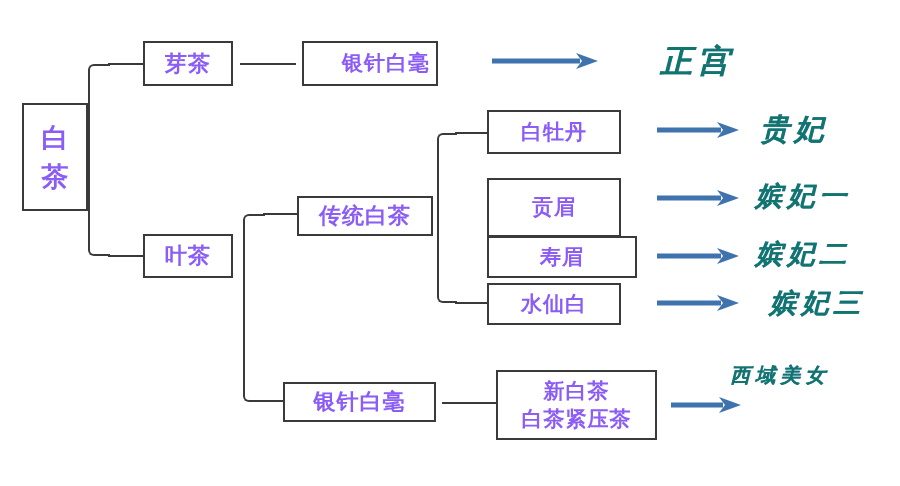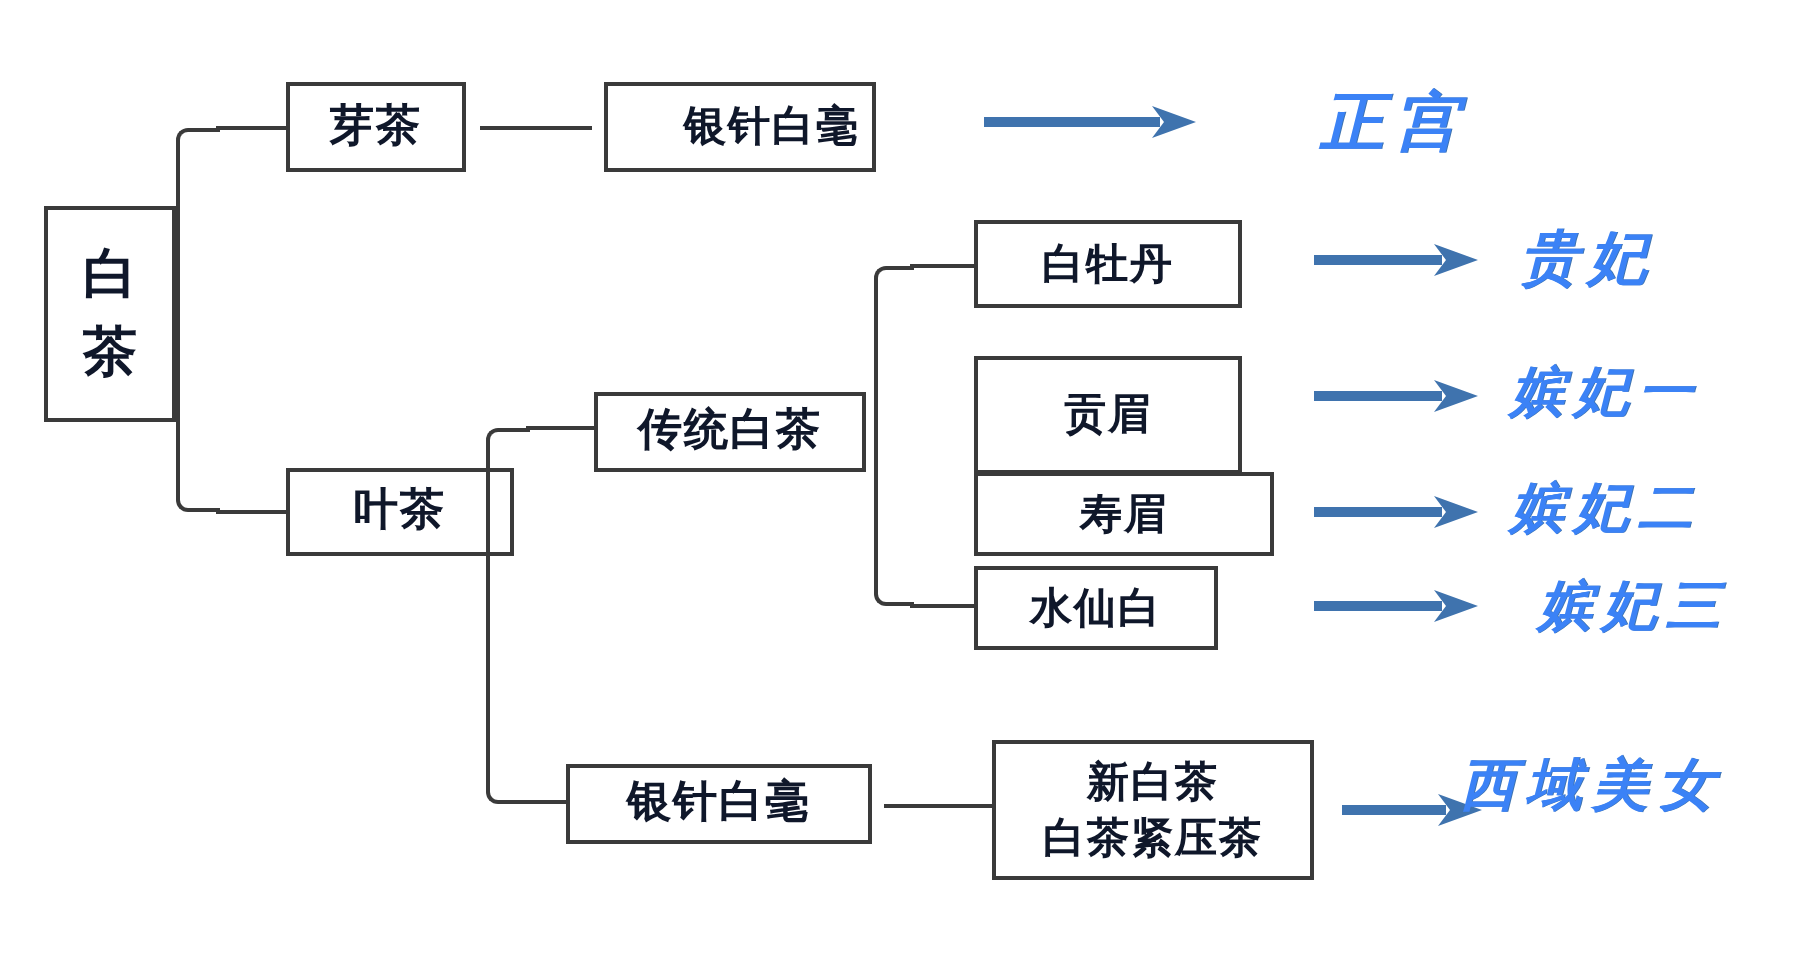--- a/index.html
+++ b/index.html
@@ -16,21 +16,21 @@
     overflow: hidden;
     font-family: "DejaVu Sans", "Liberation Sans", sans-serif;
   }
 
   
   .node {
     position: absolute;
     box-sizing: border-box;
     border: 2px solid #3a3a3a;
     background: #ffffff;
-    color: #0f172a;
+    color: #8b5cf6;
     font-family: "DejaVu Serif", "Liberation Serif", serif;
     font-weight: bold;
     display: flex;
     align-items: center;
     justify-content: center;
     text-align: center;
     line-height: 1.18;
     letter-spacing: 1px;
     white-space: pre-line;
   }
@@ -65,21 +65,21 @@
   
   .arrow {
     position: absolute;
     height: 18px;
     display: block;
   }
 
   
   .blabel {
     position: absolute;
-    color: #3b82f6;
+    color: #0f766e;
     font-family: "DejaVu Serif", "Liberation Serif", serif;
     font-weight: bold;
     font-style: italic;
     white-space: nowrap;
     letter-spacing: 5px;
     text-shadow: 0.5px 0 0 #3f73ae;
   }
 </style>
 </head>
 <body>
@@ -88,21 +88,21 @@
 
   <div class="node root" style="left:22px; top:103px; width:66px; height:108px;">白
 茶</div>
 
   <div class="bracket" style="left:88px; top:64px; width:22px; height:192px;"></div>
   <div class="hline" style="left:108px; top:63px; width:36px;"></div>
   <div class="hline" style="left:108px; top:255px; width:36px;"></div>
 
   <div class="node lvl1" style="left:143px; top:41px; width:90px; height:45px;">芽茶</div>
 
-  <div class="node lvl1" style="left:143px; top:234px; width:114px; height:44px;">叶茶</div>
+  <div class="node lvl1" style="left:143px; top:234px; width:90px; height:44px;">叶茶</div>
 
   <div class="hline" style="left:240px; top:63px; width:56px;"></div>
 
   <div class="bracket" style="left:243px; top:214px; width:22px; height:188px;"></div>
   <div class="hline" style="left:263px; top:213px; width:36px;"></div>
   <div class="hline" style="left:263px; top:400px; width:22px;"></div>
 
   <div class="node lvl2" style="left:297px; top:196px; width:136px; height:40px;">传统白茶</div>
 
   <div class="node lvl2" style="left:283px; top:382px; width:153px; height:40px;">银针白毫</div>
@@ -114,21 +114,21 @@
   <div class="hline" style="left:442px; top:402px; width:56px;"></div>
 
   <div class="node leaf" style="left:302px; top:41px; width:136px; height:45px;padding-left:32px;">银针白毫</div>
 
   <div class="node leaf" style="left:487px; top:110px; width:134px; height:44px;">白牡丹</div>
 
   <div class="node leaf" style="left:487px; top:178px; width:134px; height:59px;">贡眉</div>
 
   <div class="node leaf" style="left:487px; top:236px; width:150px; height:42px;">寿眉</div>
 
-  <div class="node leaf" style="left:487px; top:283px; width:122px; height:42px;">水仙白</div>
+  <div class="node leaf" style="left:487px; top:283px; width:134px; height:42px;">水仙白</div>
 
   <div class="node double" style="left:496px; top:370px; width:161px; height:70px;">新白茶
 白茶紧压茶</div>
 
   <svg class="arrow" style="left:492px; top:52px; width:110px;" viewBox="0 0 110 18">
     <path d="M0 9 L88 9" stroke="#3f73ae" stroke-width="5" fill="none"></path>
     <path d="M84 1 L106 9 L84 17 L90 9 Z" fill="#3f73ae"></path>
   </svg>
 
   <svg class="arrow" style="left:657px; top:121px; width:84px;" viewBox="0 0 84 18">
@@ -159,15 +159,15 @@
   <div class="blabel" style="left:660px; top:40px; font-size:32px;">正宫</div>
 
   <div class="blabel" style="left:760px; top:110px; font-size:29px;">贵妃</div>
 
   <div class="blabel" style="left:755px; top:178px; font-size:27px;">嫔妃一</div>
 
   <div class="blabel" style="left:755px; top:236px; font-size:27px;">嫔妃二</div>
 
   <div class="blabel" style="left:769px; top:285px; font-size:27px;">嫔妃三</div>
 
-  <div class="blabel" style="left:730px; top:374px; font-size:28px;">西域美女</div>
+  <div class="blabel" style="left:730px; top:362px; font-size:20px;">西域美女</div>
 
 </div>
 
 </body></html>

